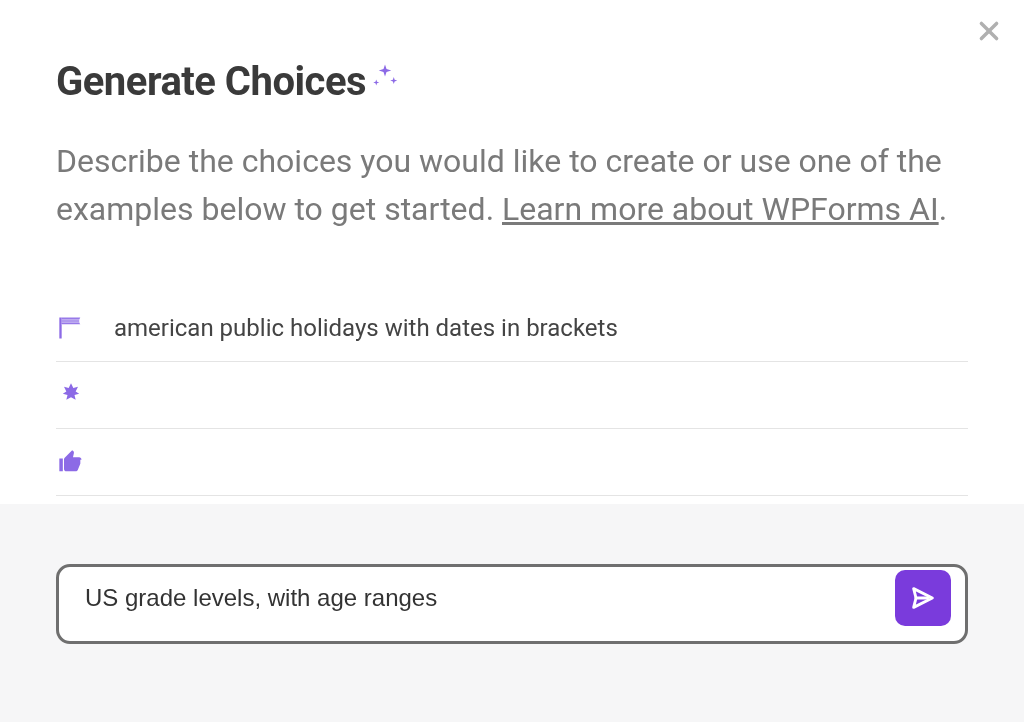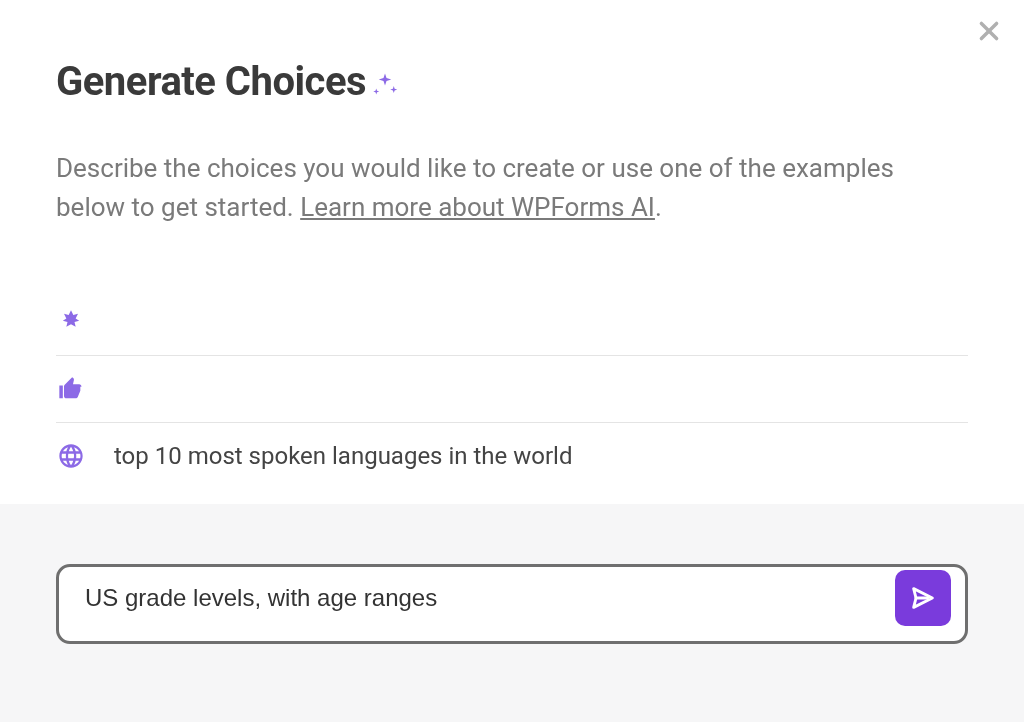--- a/index.html
+++ b/index.html
@@ -1,23 +1,23 @@
 <!DOCTYPE html>
 <html><head>
 <meta charset="utf-8">
 <style>
   * { box-sizing: border-box; margin: 0; padding: 0; }
   html, body { width: 1024px; height: 722px; font-family: -apple-system, BlinkMacSystemFont, "Segoe UI", Roboto, Helvetica, Arial, sans-serif; background: #ffffff; overflow: hidden; }
   .modal { position: relative; width: 100%; height: 100%; }
   .close { position: absolute; top: 18px; right: 22px; cursor: pointer; color: #b0b0b0; }
   .content { padding: 58px 56px 0 56px; }
-  .title-row { display: flex; align-items: flex-end; }
+  .title-row { display: flex; align-items: center; }
   .title { font-size: 40px; font-weight: 700; color: #3a3a3a; letter-spacing: -0.5px; }
   .sparkle-wrap { margin-left: 4px; margin-top: -6px; }
-  .description { margin-top: 44px; font-size: 26px; line-height: 1.5; color: #7a7a7a; max-width: 910px; }
+  .description { margin-top: 32px; font-size: 32px; line-height: 1.5; color: #7a7a7a; max-width: 910px; }
   .description a { color: #7a7a7a; text-decoration: underline; }
   .examples { margin-top: 62px; }
   .example-item { display: flex; align-items: center; gap: 28px; padding: 18px 0; border-bottom: 1px solid #e4e4e4; cursor: pointer; }
   .example-item:last-child { border-bottom: none; }
   .example-icon { width: 30px; height: 30px; display: flex; align-items: center; justify-content: center; color: #8c6ae6; flex-shrink: 0; }
   .example-label { font-size: 24px; color: #444444; }
   .input-area { position: absolute; left: 0; right: 0; bottom: 0; height: 218px; background: #f6f6f7; padding: 60px 56px; }
   .input-box { display: flex; align-items: center; background: #ffffff; border: 3px solid #6f6f6f; border-radius: 14px; padding: 0 14px 12px 26px; height: 80px; }
   .input-box input { flex: 1; border: none; outline: none; font-size: 24px; color: #333; background: transparent; }
   .input-box input::placeholder { color: #888; }
@@ -47,20 +47,30 @@
         </svg>
       </span>
     </div>
 
     <p class="description">
       <span>Describe the choices you would like to create or use one of the examples below to get started. </span><a href="#">Learn more about WPForms AI</a><span>.</span>
     </p>
 
     <div class="examples">
 
+      <div class="example-item">
+        <span class="example-icon">
+          <svg width="28" height="28" viewBox="0 0 24 24" fill="currentColor">
+              <rect x="2" y="3" width="2" height="18"></rect>
+              <path d="M4 3h16c0 0-1 1.5-1 3s1 3 1 3H4V3z" opacity="0.9"></path>
+              <path d="M4 5h16M4 7h16M4 9h16" stroke="#fff" stroke-width="1" opacity="0.5"></path>
+            </svg>
+        </span>
+        <span class="example-label">american public holidays with dates in brackets</span>
+      </div>
 
       <div class="example-item">
         <span class="example-icon">
           <svg width="28" height="28" viewBox="0 0 24 24" fill="currentColor">
               <path d="M12 2l2 4 4-1-2 4 3 2-4 1 1 4-4-2-4 2 1-4-4-1 3-2-2-4 4 1 2-4z"></path>
             </svg>
         </span>
       </div>
 
       <div class="example-item">

